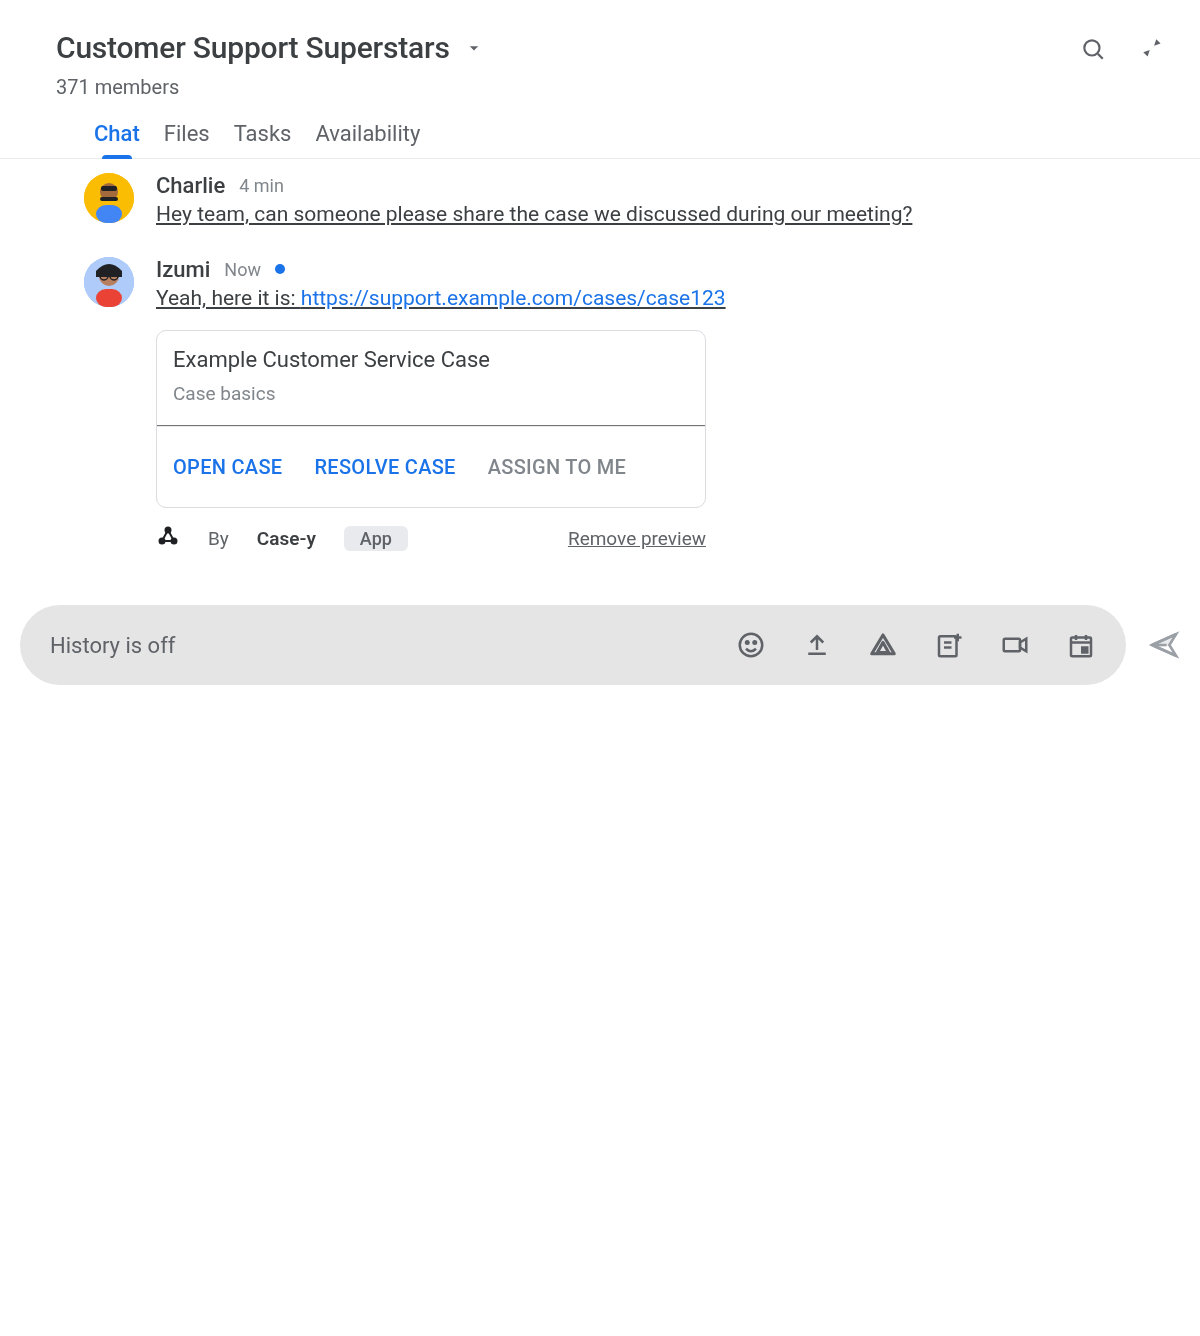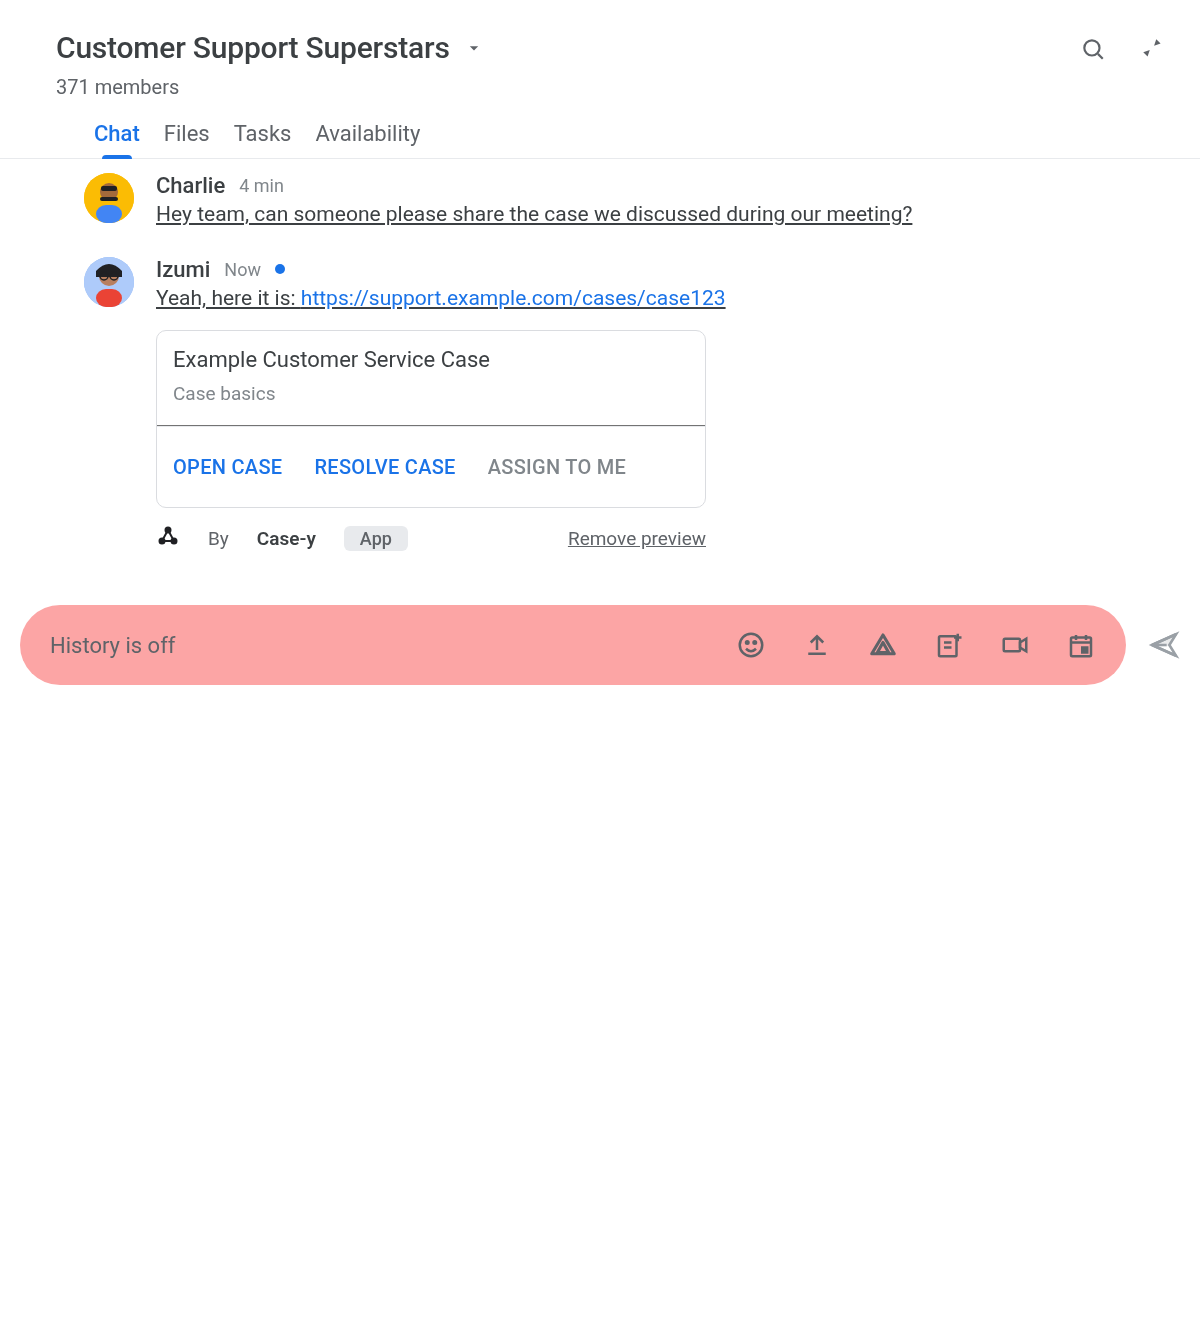--- a/index.html
+++ b/index.html
@@ -146,21 +146,21 @@
   .remove-link { color: #5f6368; text-decoration: underline; cursor:pointer; }
   
   .composer-row {
     display: flex;
     align-items: center;
     gap: 22px;
     padding: 26px 20px 36px 20px;
   }
   .composer {
     flex: 1;
-    background: #fca5a5;
+    background: #e5e5e5;
     border-radius: 40px;
     height: 80px;
     display: flex;
     align-items: center;
     padding: 0 30px;
   }
   .composer-placeholder {
     color: #5f6368;
     font-size: 22px;
     flex: 1;

